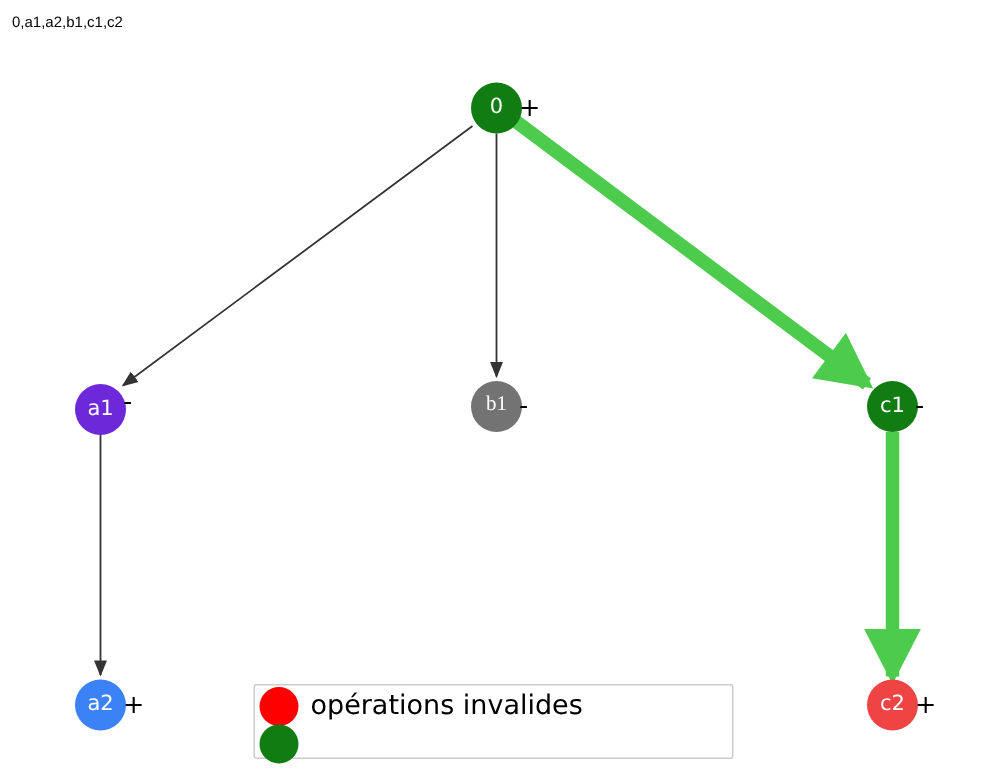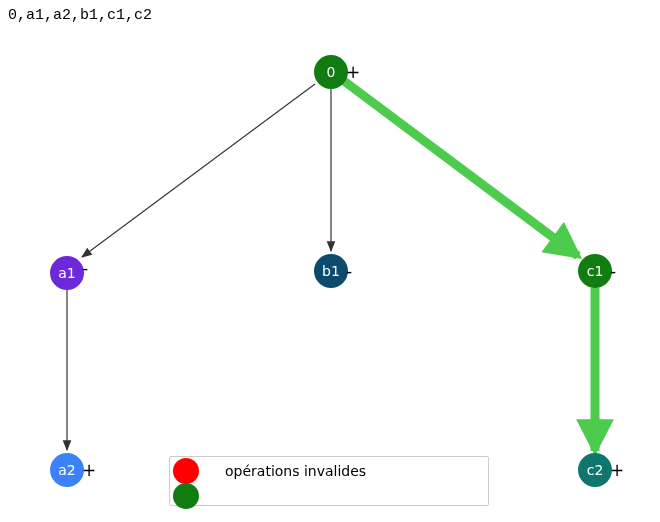--- a/index.html
+++ b/index.html
@@ -17,22 +17,22 @@
   #canvas {
     position: absolute;
     left: 0; top: 0;
     width: 660px;
     height: 522px;
   }
   .graph-title {
     position: absolute;
     left: 8px;
     top: 8px;
-    font-family: Liberation Mono, monospace;
-    font-size: 15px;
+    font-family: Liberation Sans, sans-serif;
+    font-size: 10px;
     color: #000000;
     white-space: nowrap;
     line-height: 16px;
   }
   .node {
     position: absolute;
     border-radius: 50%;
     display: flex;
     align-items: center;
     justify-content: center;
@@ -68,23 +68,23 @@
     white-space: nowrap;
   }
   .legend-swatch {
     width: 26px;
     height: 26px;
     border-radius: 50%;
     flex: 0 0 auto;
   }
   .legend-text {
     font-family: "DejaVu Sans", sans-serif;
-    font-size: 14px;
+    font-size: 18px;
     color: #000000;
-    margin-left: 26px;
+    margin-left: 8px;
     text-align: center;
   }
 </style>
 </head>
 <body>
 
 <div class="graph-title">0,a1,a2,b1,c1,c2</div>
 
 <svg id="canvas" width="660" height="522" viewBox="0 0 660 522" xmlns="http://www.w3.org/2000/svg">
   <defs>
@@ -109,33 +109,33 @@
 
 <div id="nodes-layer">
     <div class="node" style="left: 314px; top: 55px; width: 34px; height: 34px; background: rgb(17, 124, 17);">
       <span class="node-label">0</span>
     </div>
     <div class="tick" style="left: 346px; top: 64px; color: rgb(0, 0, 0);">+</div>
     <div class="node" style="left: 50px; top: 256px; width: 34px; height: 34px; background: #6d28d9;">
       <span class="node-label">a1</span>
     </div>
     <div class="tick" style="left: 82px; top: 260px; color: rgb(0, 0, 0);">-</div>
-    <div class="node" style="left: 314px; top: 254px; width: 34px; height: 34px; background: #0c4a6e;">
+    <div class="node" style="left: 314px; top: 254px; width: 34px; height: 34px; background: #737373; font-family: Liberation Serif, serif;">
       <span class="node-label">b1</span>
     </div>
     <div class="tick" style="left: 346px; top: 263px; color: rgb(0, 0, 0);">-</div>
     <div class="node" style="left: 578px; top: 254px; width: 34px; height: 34px; background: rgb(17, 124, 17);">
       <span class="node-label">c1</span>
     </div>
     <div class="tick" style="left: 610px; top: 263px; color: rgb(0, 0, 0);">-</div>
     <div class="node" style="left: 50px; top: 453px; width: 34px; height: 34px; background: #3b82f6;">
       <span class="node-label">a2</span>
     </div>
     <div class="tick" style="left: 82px; top: 462px; color: rgb(0, 0, 0);">+</div>
-    <div class="node" style="left: 578px; top: 453px; width: 34px; height: 34px; background: #0f766e; text-align: center;">
+    <div class="node" style="left: 578px; top: 453px; width: 34px; height: 34px; background: #ef4444; text-align: center;">
       <span class="node-label">c2</span>
     </div>
     <div class="tick" style="left: 610px; top: 462px; color: rgb(0, 0, 0);">+</div>
   </div>
 
 <div class="legend-box" id="legend-box" style="left: 169px; top: 456px; width: 320px; height: 50px; border-color: rgb(204, 204, 204);"></div>
 <div id="legend-layer">
     <div class="legend-row" style="left: 173px; top: 458px; height: 25px;">
       <span class="legend-swatch" style="background: rgb(255, 0, 0);"></span>
       <span class="legend-text">opérations invalides</span>

